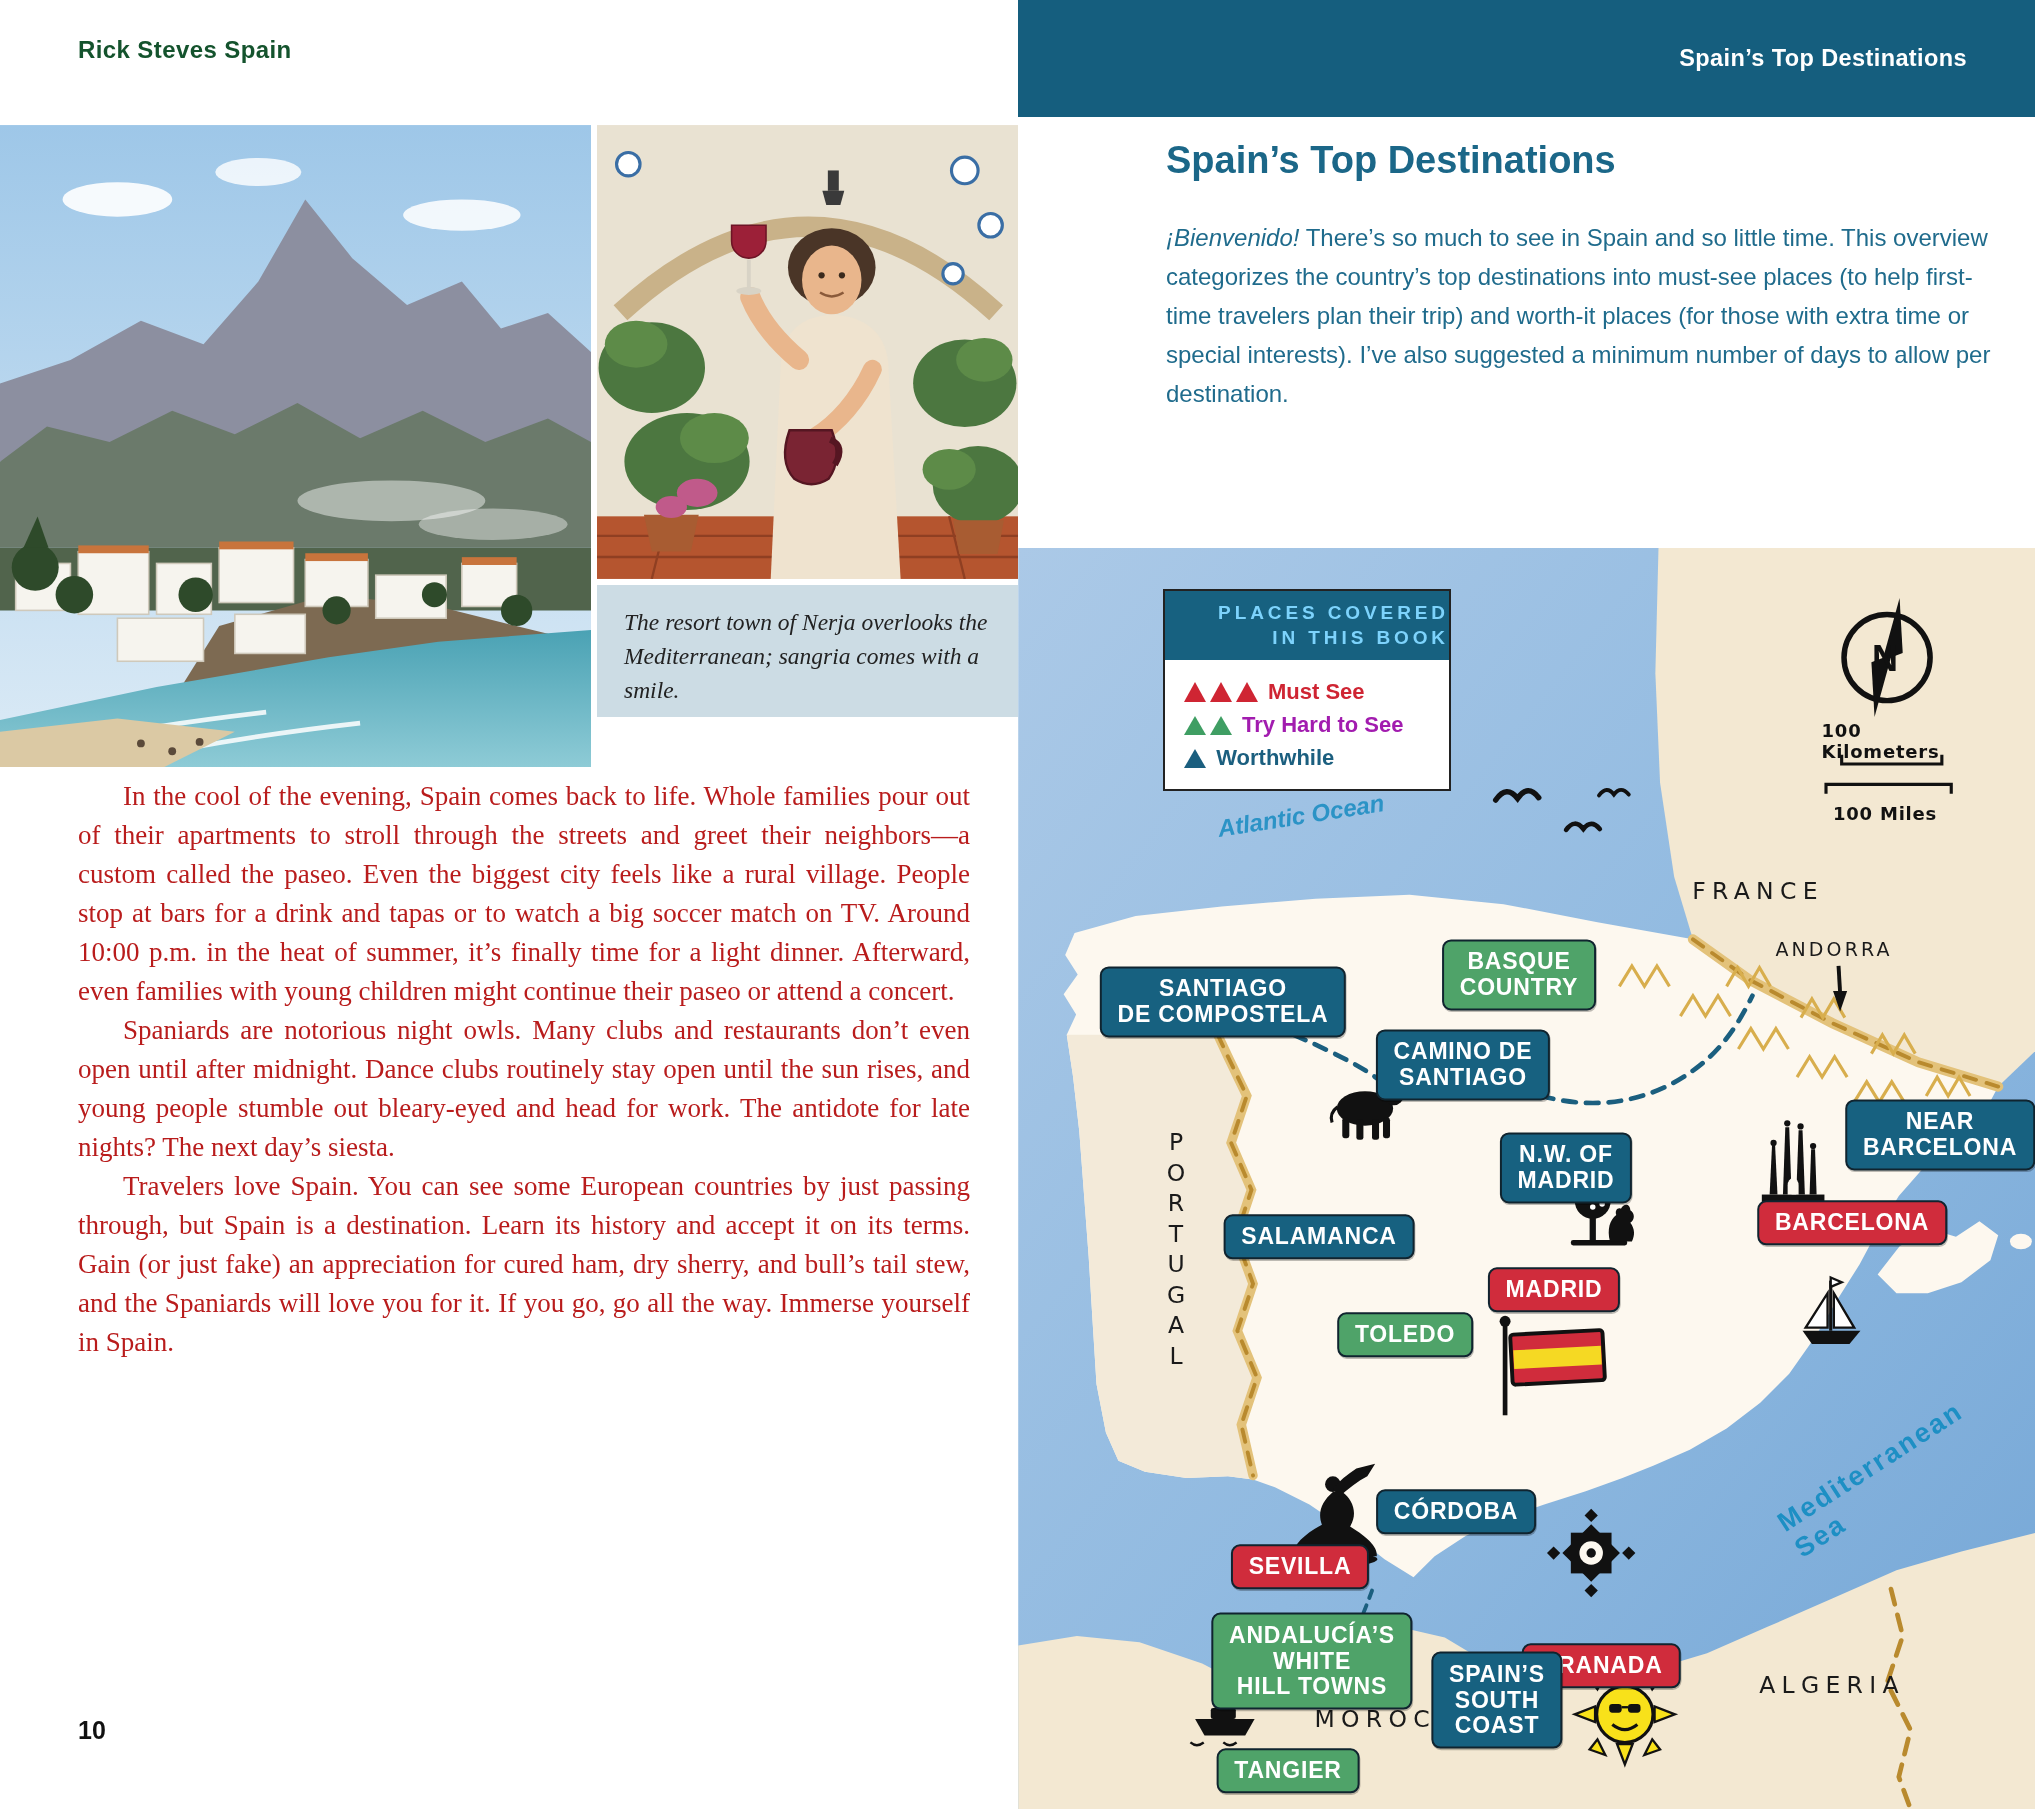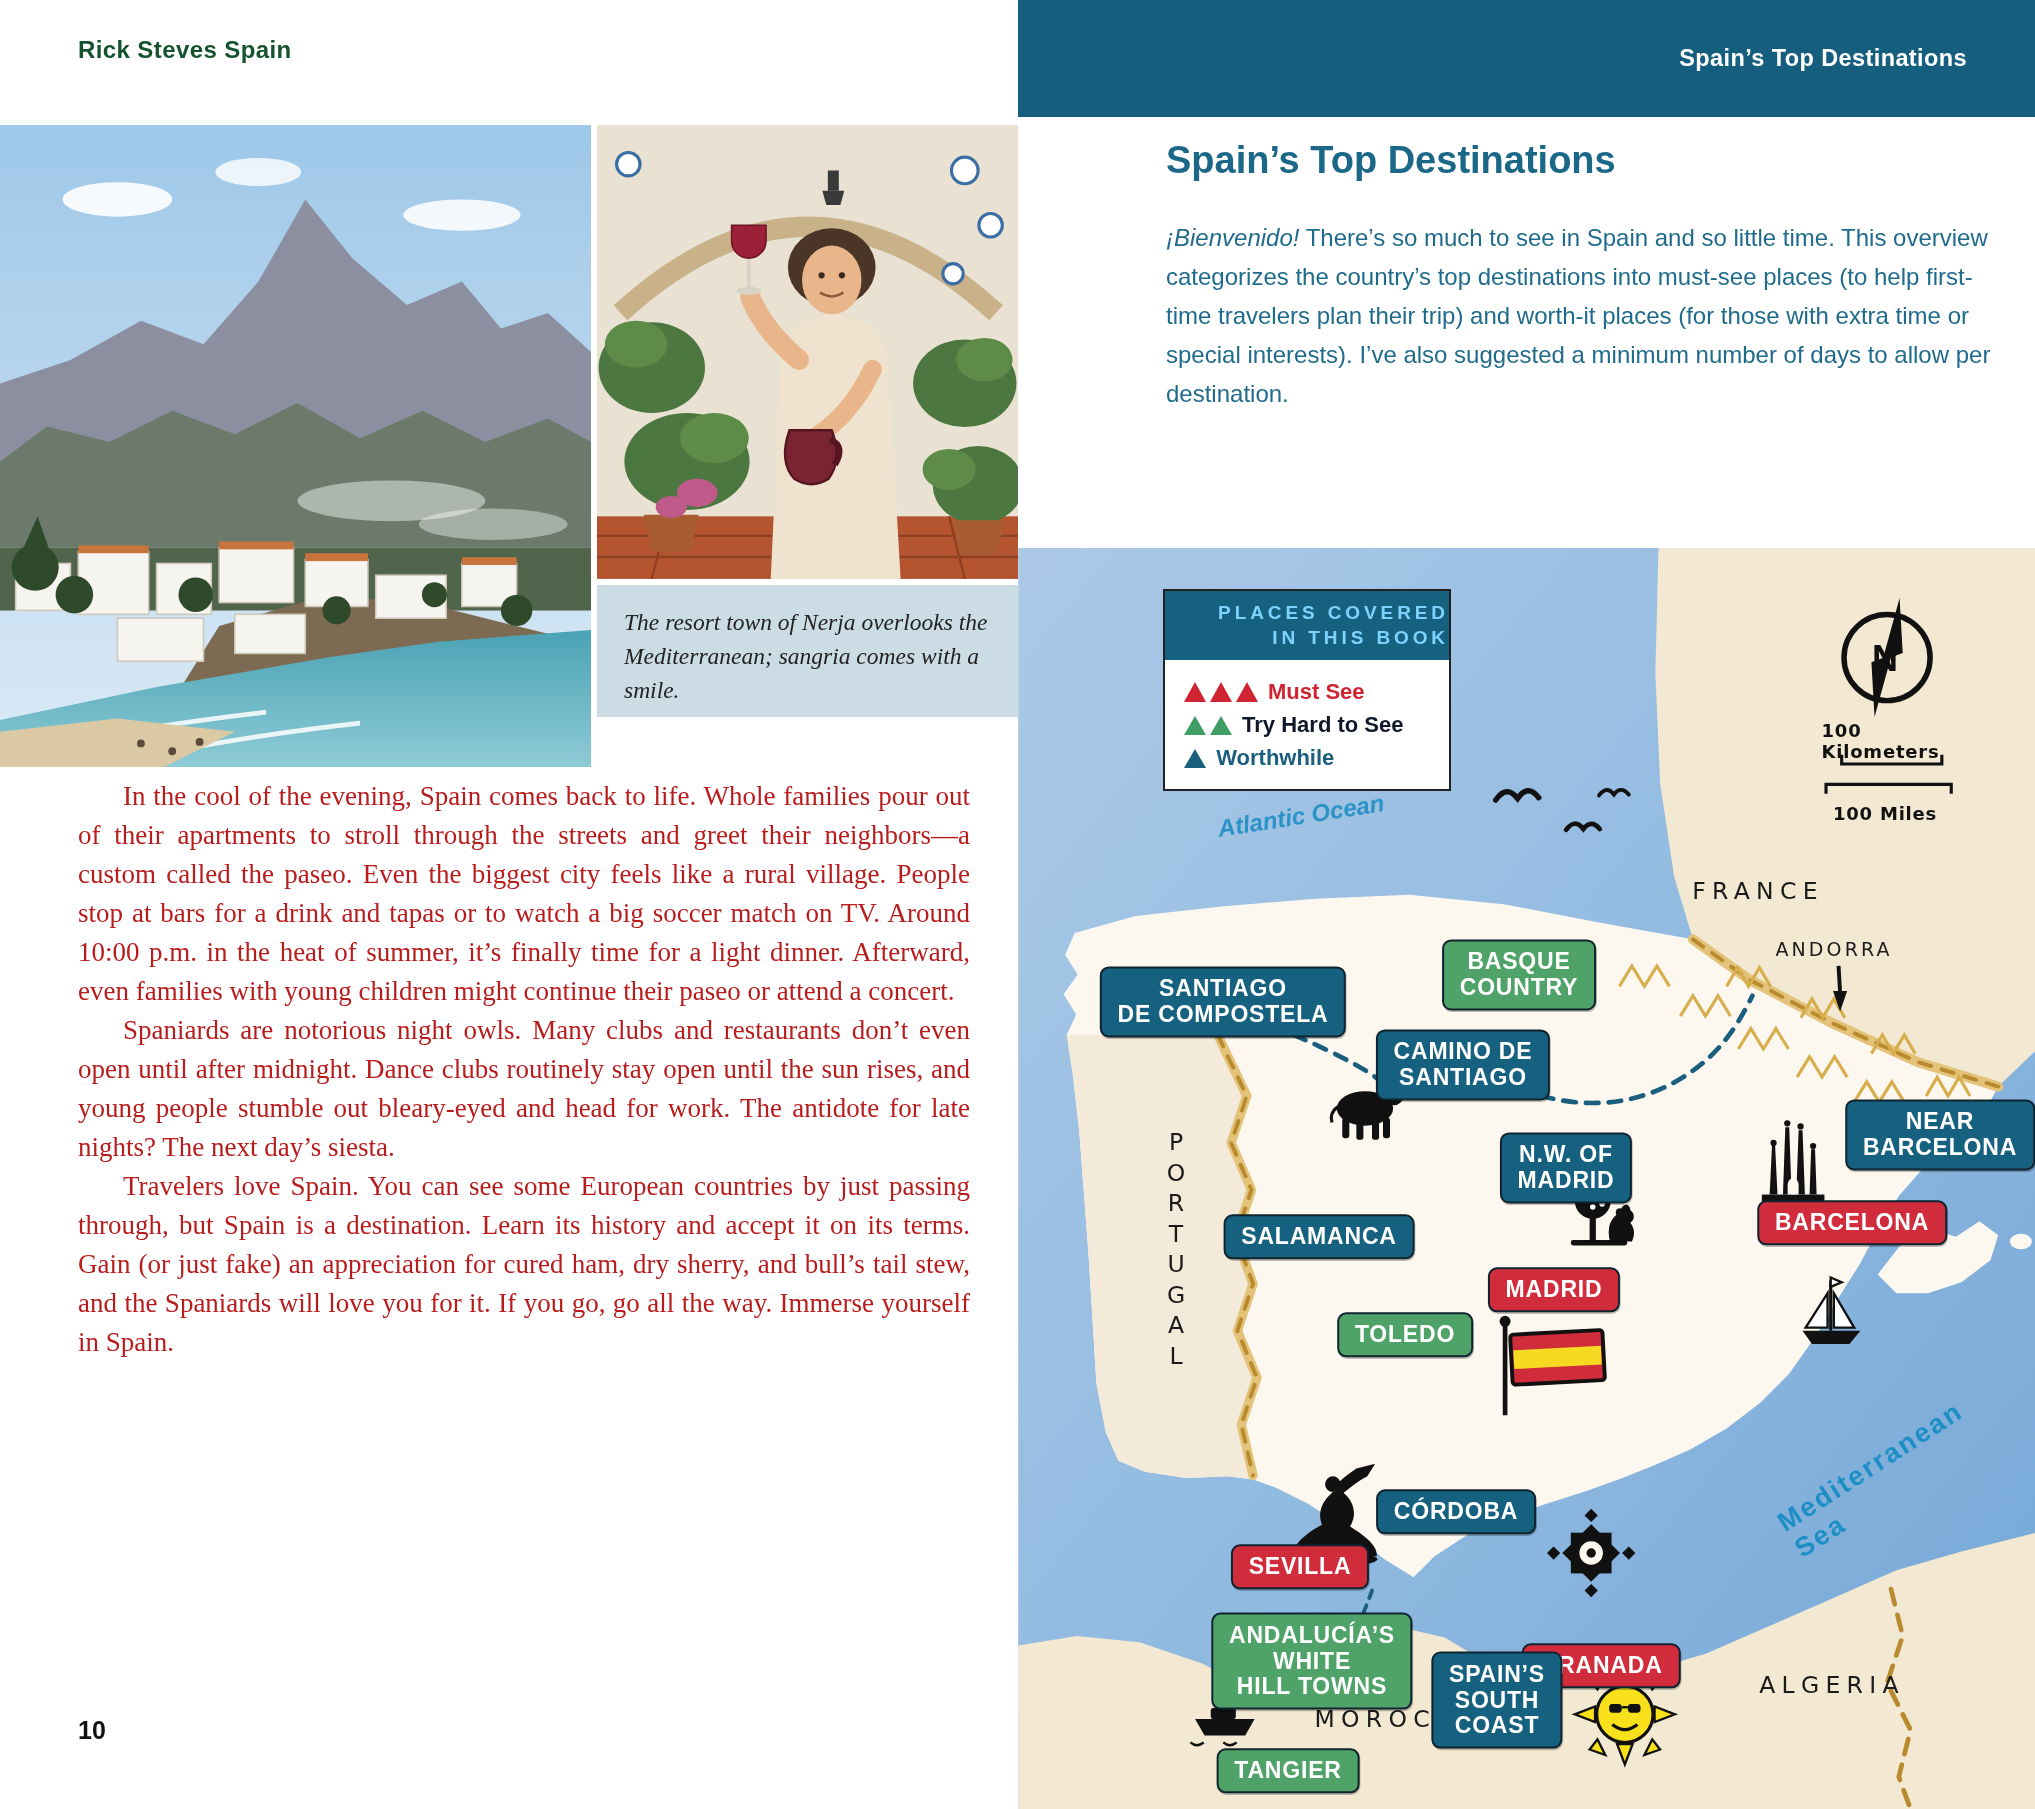--- a/index.html
+++ b/index.html
@@ -48,21 +48,21 @@
   .legend-title{background:#176180;color:#7dd3fc;text-align:right;font:700 19px/25px "Liberation Sans",sans-serif;
                 letter-spacing:3.9px;padding:9.4px 0;white-space:pre-line;}
   .legend-body{padding:12.5px 0 11px 19px;}
   .legend-row{display:flex;align-items:center;margin:7px 0;}
   .tri{display:inline-block;width:0;height:0;border-left:11px solid transparent;border-right:11px solid transparent;margin-right:3.9px;}
   .tri.big{border-left-width:11.7px;border-right-width:11.7px;}
   .tri-red{border-bottom:20.4px solid #cf2533;}
   .tri-green{border-bottom:19px solid #3f9e63;}
   .tri-teal{border-bottom:19px solid #1b5f7f;}
   .legend-label{font:700 22px "Liberation Sans",sans-serif;margin-left:6.3px;}
-  .t-red{color:#cf2533;} .t-green{color:#0f172a;} .t-teal{color:#1b5f7f;}
+  .t-red{color:#cf2533;} .t-green{color:#a21caf;} .t-teal{color:#1b5f7f;}
 </style>
 </head>
 <body>
 
 <div id="page">
 
   <div class="abs lp-header">Rick Steves Spain</div>
 
   <div class="abs photo" style="left:0;top:125px;width:591px;height:642px;">
     <svg width="591" height="642" viewBox="0 0 755 820">

